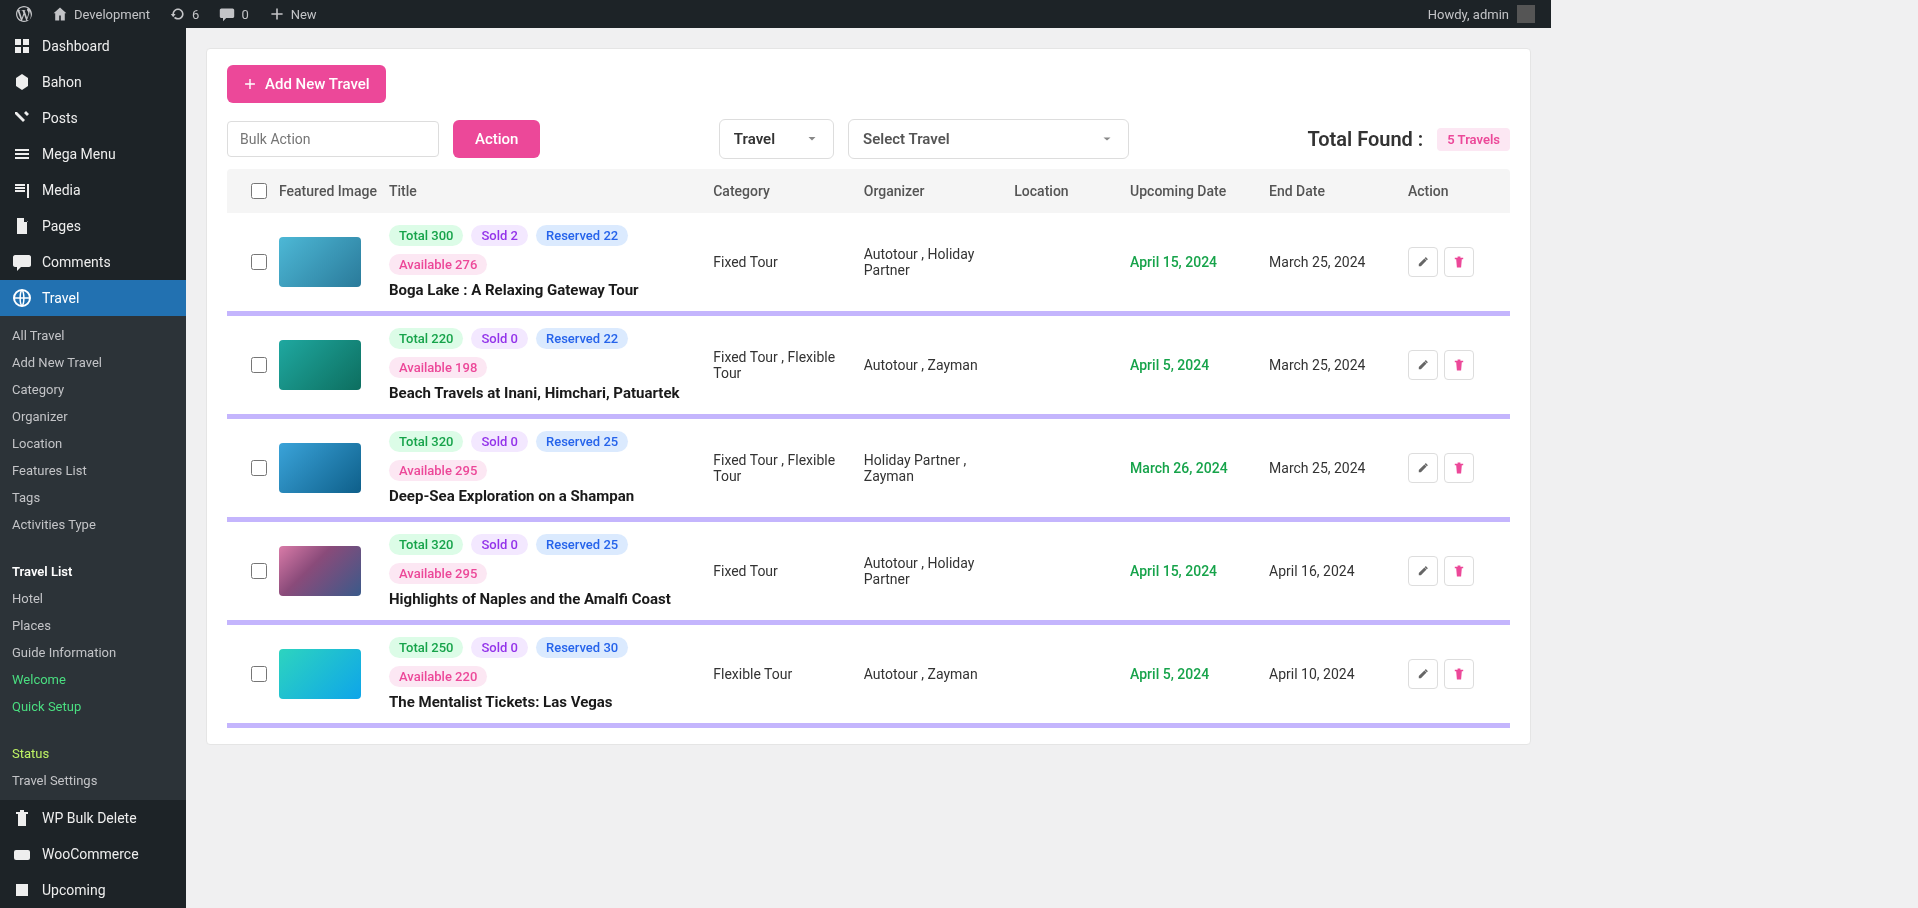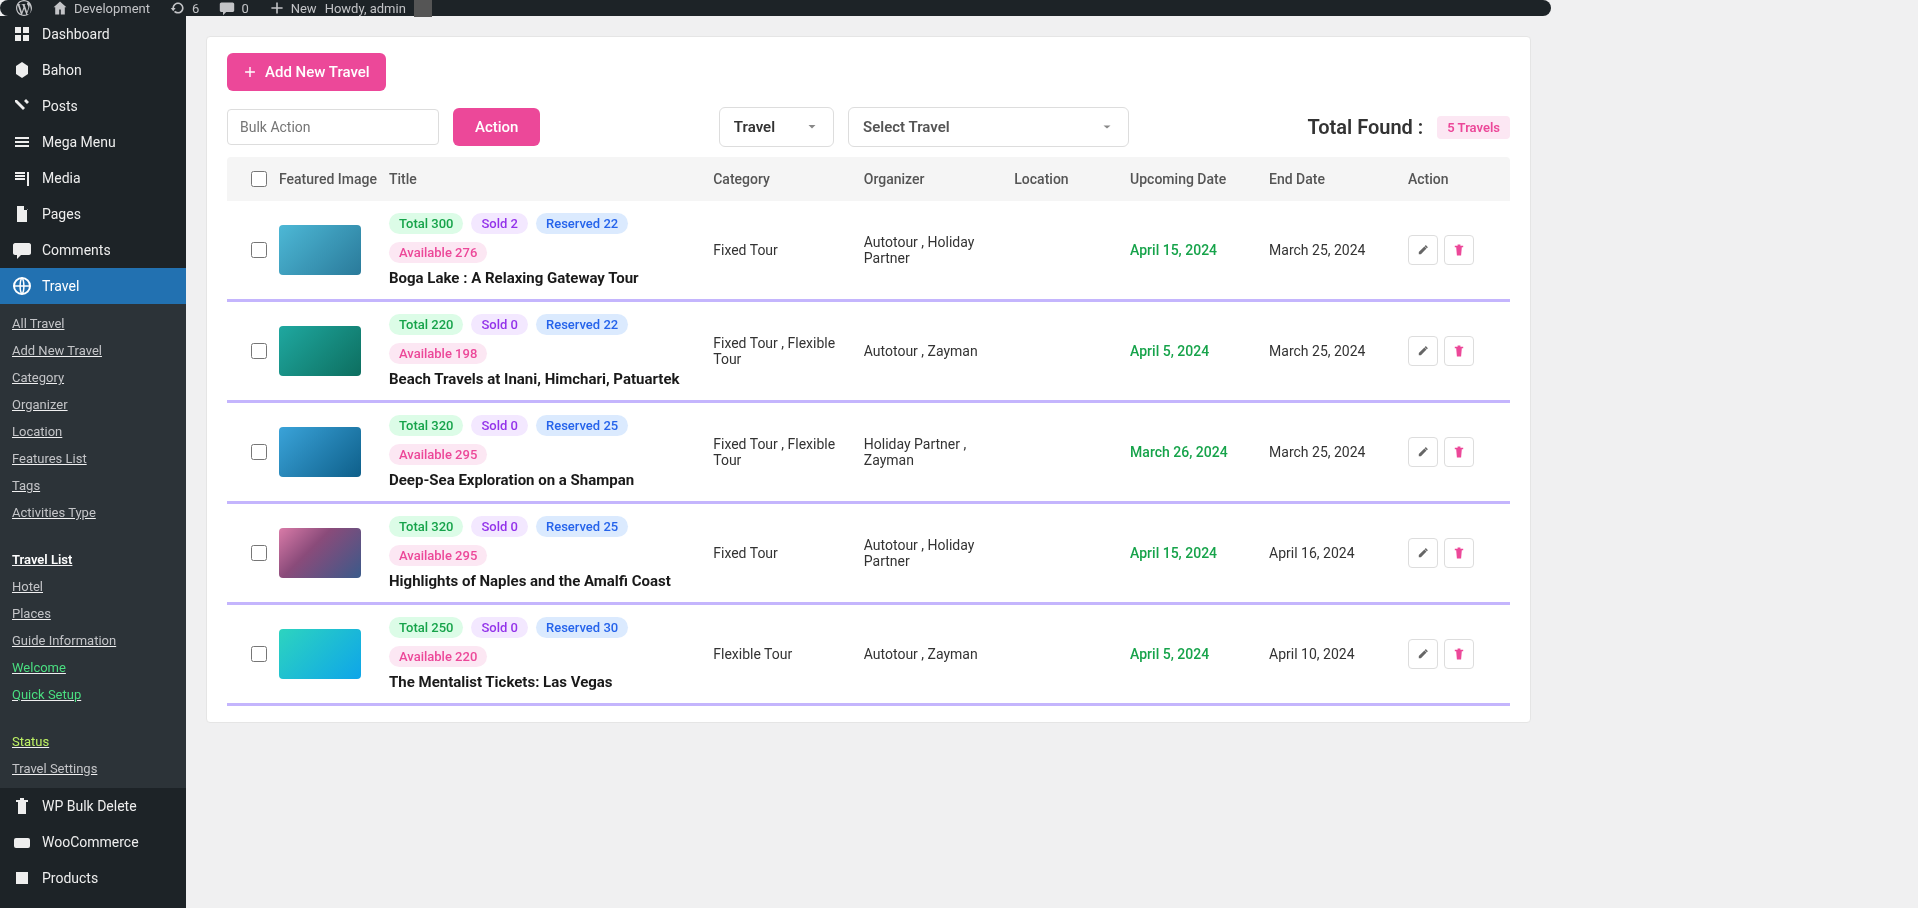--- a/index.html
+++ b/index.html
@@ -1,31 +1,31 @@
 <!DOCTYPE html>
 <html><head>
 <meta charset="utf-8">
 <style>
 * { margin: 0; padding: 0; box-sizing: border-box; font-family: -apple-system, BlinkMacSystemFont, "Segoe UI", Roboto, sans-serif; }
 body { background: #f0f0f1; display: flex; flex-direction: column; height: 908px; width: 1551px; overflow: hidden; }
 
-.admin-bar { background: #1d2327; color: #c3c4c7; height: 16px; display: flex; align-items: center; padding: 0 8px; font-size: 13px; justify-content: flex-start; border-radius: 11px; }
+.admin-bar { background: #1d2327; color: #c3c4c7; height: 28px; display: flex; align-items: center; padding: 0 8px; font-size: 13px; justify-content: space-between; }
 .admin-bar-left { display: flex; align-items: center; gap: 4px; }
 .admin-bar-item { display: flex; align-items: center; gap: 6px; padding: 0 8px; height: 32px; cursor: pointer; }
 .admin-bar-right { display: flex; align-items: center; gap: 8px; padding-right: 8px; }
 .admin-bar svg { width: 16px; height: 16px; fill: currentColor; }
 .avatar-box { width: 18px; height: 18px; background: #555; }
 
 .body-wrap { display: flex; flex: 1; overflow: hidden; }
 .sidebar { width: 186px; background: #1d2327; color: #f0f0f1; font-size: 14px; overflow-y: auto; }
 .menu-item { display: flex; align-items: center; gap: 10px; padding: 8px 12px; cursor: pointer; color: #eee; position: relative; }
 .menu-item.current { background: #2271b1; color: #fff; }
 .menu-item.current::after { content: ""; position: absolute; right: -8px; top: 50%; transform: translateY(-50%); border: 8px solid transparent; border-right-color: #f0f0f1; }
 .menu-item svg, .menu-icon { width: 20px; height: 20px; fill: currentColor; flex-shrink: 0; }
-.submenu { background: #2c3338; padding: 6px 0; text-decoration: underline; }
+.submenu { background: #2c3338; padding: 6px 0; }
 .submenu-item { padding: 6px 12px; font-size: 13px; color: #c3c4c7; cursor: pointer; }
 .submenu-item.active { color: #fff; font-weight: 600; margin-top: 20px; }
 .submenu-item.green { color: #4ade80; }
 .submenu-item.yellow { color: #bef264; margin-top: 20px; }
 
 .content { flex: 1; padding: 20px; overflow-y: auto; }
 .panel { background: #fff; border: 1px solid #e5e5e5; border-radius: 4px; padding: 16px 20px; }
 
 .top-row { display: flex; flex-direction: column; gap: 16px; margin-bottom: 10px; }
 .btn-pink { background: #ec4899; color: #fff; border: none; padding: 10px 16px; border-radius: 6px; font-size: 15px; font-weight: 500; cursor: pointer; display: inline-flex; align-items: center; gap: 8px; width: fit-content; }
@@ -35,21 +35,21 @@
 .input-box { border: 1px solid #ddd; border-radius: 4px; padding: 9px 12px; font-size: 14px; color: #555; width: 212px; background: #fff; }
 .spacer { flex: 1; }
 .dropdown { border: 1px solid #ddd; border-radius: 6px; padding: 10px 14px; font-size: 15px; font-weight: 600; color: #333; display: flex; align-items: center; gap: 30px; cursor: pointer; background: #fff; }
 .dropdown.wide { width: 281px; justify-content: space-between; font-weight: 600; color: #555;}
 .dropdown svg { width: 14px; height: 14px; fill: #888; }
 .total-found { font-size: 20px; color: #333; font-weight: 600; }
 .badge-pink-light { background: #fce7f3; color: #ec4899; padding: 4px 10px; border-radius: 4px; font-size: 13px; font-weight: 600; }
 
 .table-wrap { margin-top: 6px; }
 .thead { display: flex; align-items: center; background: #f5f5f5; padding: 14px 12px; font-size: 14px; color: #555; font-weight: 500; border-radius: 4px 4px 0 0; }
-.row { display: flex; align-items: center; padding: 12px; border-bottom: 3px solid #c4b5fd; font-size: 14px; color: #333; }
+.row { display: flex; align-items: center; padding: 12px; border-bottom: 5px solid #c4b5fd; font-size: 14px; color: #333; }
 .col-check { width: 40px; display: flex; justify-content: center; }
 .col-img { width: 110px; }
 .col-title { flex: 2.8; }
 .col-cat { flex: 1.3; }
 .col-org { flex: 1.3; }
 .col-loc { flex: 1; }
 .col-up { flex: 1.2; }
 .col-end { flex: 1.2; }
 .col-act { width: 90px; display:flex; gap:6px; justify-content: flex-start;}
 .col-act-head { width: 90px; }
@@ -198,21 +198,21 @@
         <div class="menu-item">
           <svg viewBox="0 0 20 20">
             <rect x="2" y="6" width="16" height="10" rx="2"></rect>
           </svg>
           <span>WooCommerce</span>
         </div>
         <div class="menu-item">
           <svg viewBox="0 0 20 20">
             <path d="M4 4h12v12H4z"></path>
           </svg>
-          <span>Products</span>
+          <span>Upcoming</span>
         </div>
       </div>
   </div>
 
   <div class="content">
     <div class="panel">
       <div class="top-row">
         <button class="btn-pink">
           <svg viewBox="0 0 20 20">
               <path d="M9 3h2v6h6v2h-6v6H9v-6H3V9h6z"></path>

